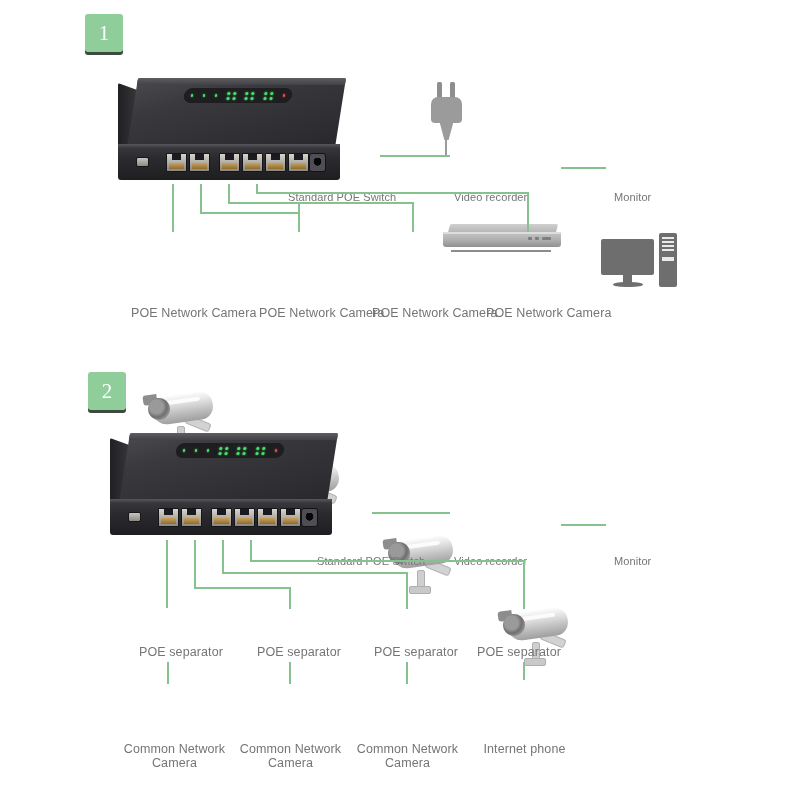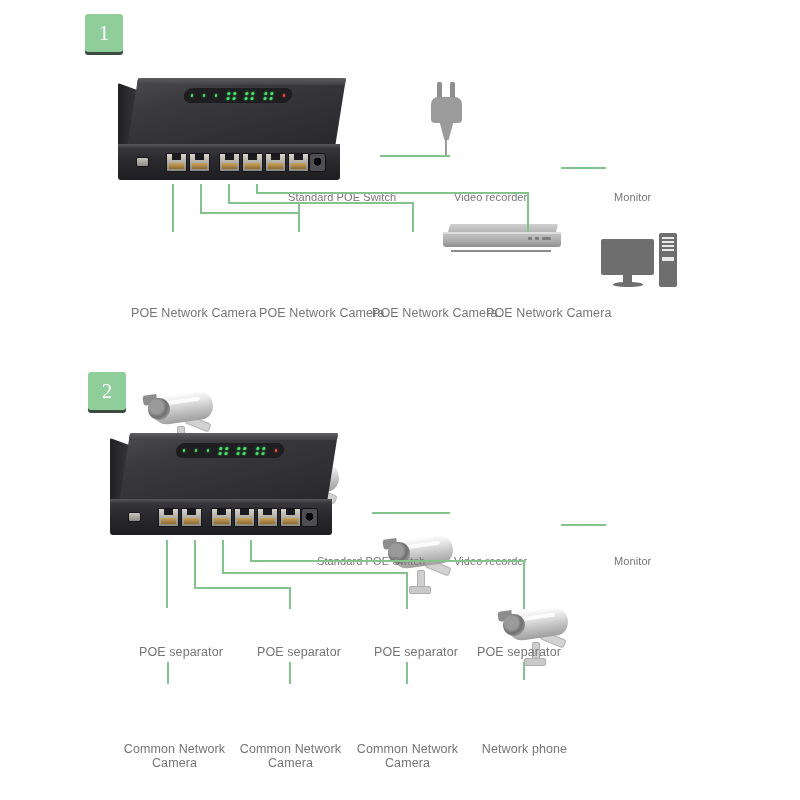--- a/index.html
+++ b/index.html
@@ -411,16 +411,16 @@
   </div>
   <div class="abs lbl ctr" style="left:238px;top:742px;width:105px;">
     <span>Common Network</span><br>
     <span>Camera</span>
   </div>
   <div class="abs lbl ctr" style="left:355px;top:742px;width:105px;">
     <span>Common Network</span><br>
     <span>Camera</span>
   </div>
   <div class="abs lbl ctr" style="left:472px;top:742px;width:105px;">
-    <span>Network phone</span>
+    <span>Internet phone</span>
   </div>
 
 </div>
 
 </body></html>

